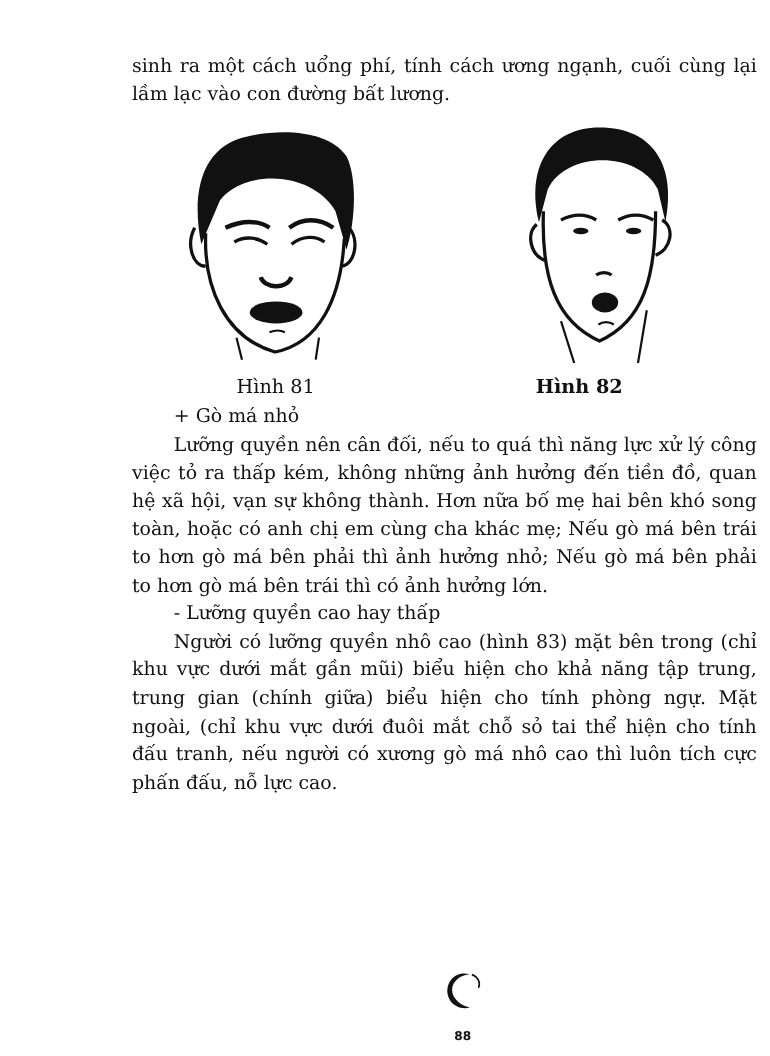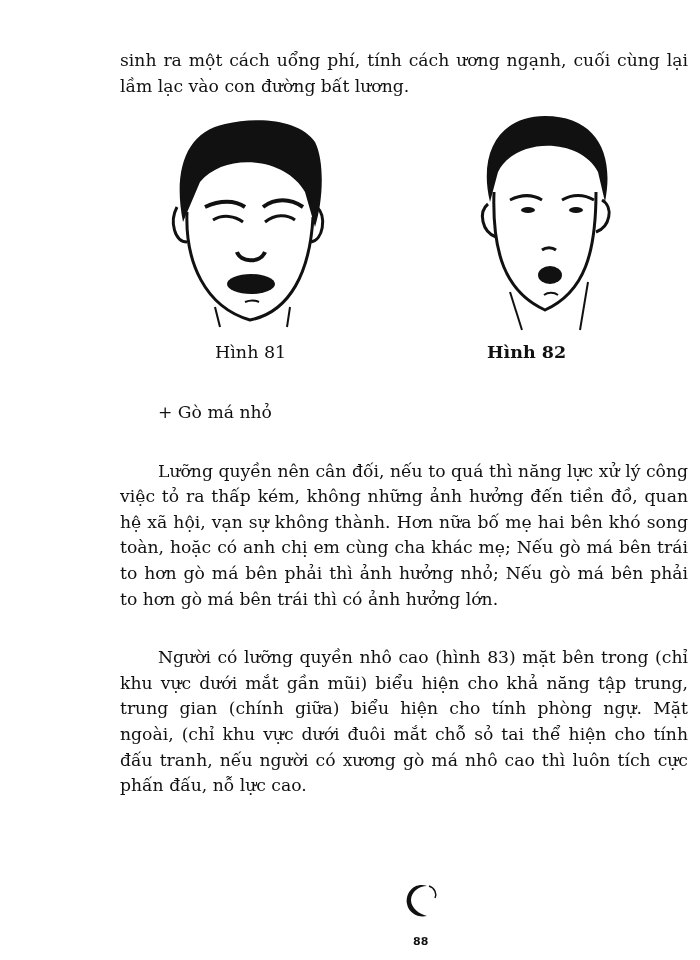--- a/index.html
+++ b/index.html
@@ -1,21 +1,21 @@
 <!DOCTYPE html>
 <html><head>
 <meta charset="utf-8">
 <style>
   html, body { margin:0; padding:0; background:#ffffff; }
   body { width:700px; height:960px; position:relative; overflow:hidden;
          font-family:"DejaVu Serif","Liberation Serif",serif; color:#111; }
   .page { position:absolute; left:0; top:0; width:700px; height:846px; }
   .text { position:absolute; left:120px; width:568px; font-size:17.2px; line-height:25.6px; }
   .p { text-align:justify; text-align-last:left; margin:0; }
-  .indent { text-indent:38px;margin-top:33px; }
+  .indent { text-indent:38px; }
   .figcap { position:absolute; top:342px; font-size:17.5px; }
   .face { position:absolute; }
   .pagenum { position:absolute; left:401px; top:880px; width:40px; height:40px; }
   .pagenum span { position:absolute; left:12px; top:11px; font-family:"DejaVu Sans","Liberation Sans",sans-serif; font-size:11px; font-weight:bold;margin-top:44px; }
 </style>
 </head>
 <body>
 
 <div class="page">
 
@@ -54,20 +54,21 @@
     <path d="M40 180 L52 218" stroke="#111" stroke-width="2"></path>
     <path d="M118 170 L110 218" stroke="#111" stroke-width="2"></path>
   </svg>
 
   <div class="figcap" style="left:203px;margin-left:12px;">Hình 81</div>
   <div class="figcap" style="left:487px; font-weight:bold;text-align:right;">Hình 82</div>
 
   <div class="text" style="top:367px;">
     <p class="p indent">+ Gò má nhỏ</p>
     <p class="p indent">Lưỡng quyền nên cân đối, nếu to quá thì năng lực xử lý công việc tỏ ra thấp kém, không những ảnh hưởng đến tiền đồ, quan hệ xã hội, vạn sự không thành. Hơn nữa bố mẹ hai bên khó song toàn, hoặc có anh chị em cùng cha khác mẹ; Nếu gò má bên trái to hơn gò má bên phải thì ảnh hưởng nhỏ; Nếu gò má bên phải to hơn gò má bên trái thì có ảnh hưởng lớn.</p>
+    <p class="p indent">- Lưỡng quyền cao hay thấp</p>
     <p class="p indent">Người có lưỡng quyền nhô cao (hình 83) mặt bên trong (chỉ khu vực dưới mắt gần mũi) biểu hiện cho khả năng tập trung, trung gian (chính giữa) biểu hiện cho tính phòng ngự. Mặt ngoài, (chỉ khu vực dưới đuôi mắt chỗ sỏ tai thể hiện cho tính đấu tranh, nếu người có xương gò má nhô cao thì luôn tích cực phấn đấu, nỗ lực cao.</p>
   </div>
 
   <div class="pagenum">
     <svg width="40" height="40" viewBox="0 0 40 40">
       <path d="M26 6 C14 2 4 12 6 24 C8 34 18 38 26 36 C18 34 10 28 10 20 C10 12 18 6 26 6 Z" fill="#111"></path>
       <path d="M28 6 C34 8 36 14 34 18" fill="none" stroke="#111" stroke-width="1.5"></path>
     </svg>
     <span>88</span>
   </div>

